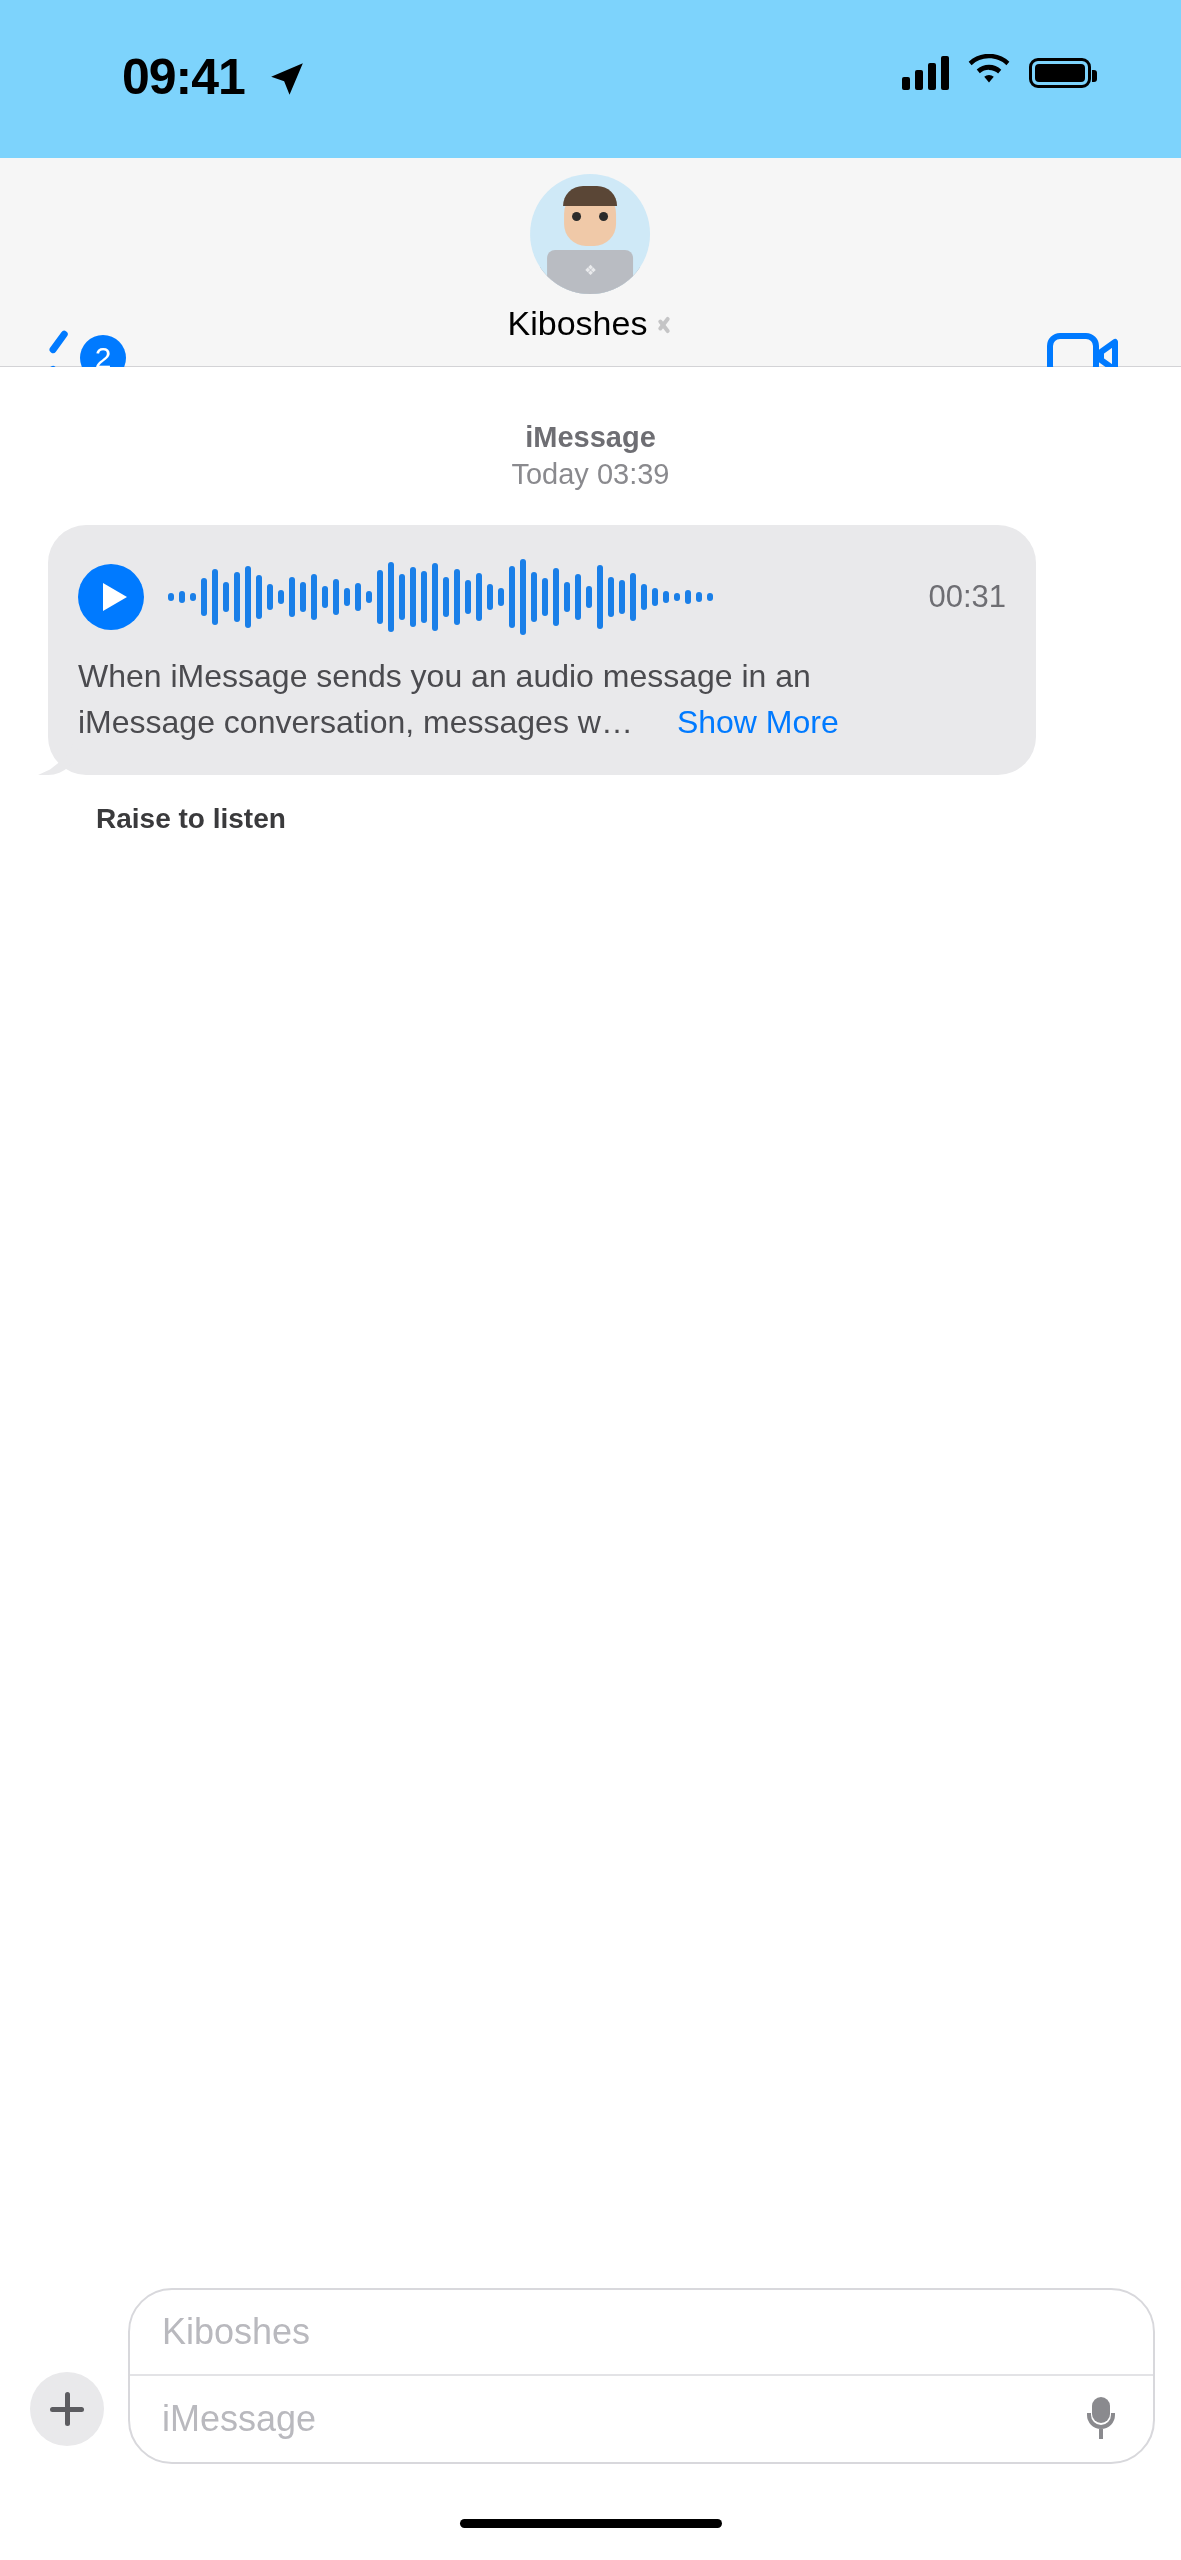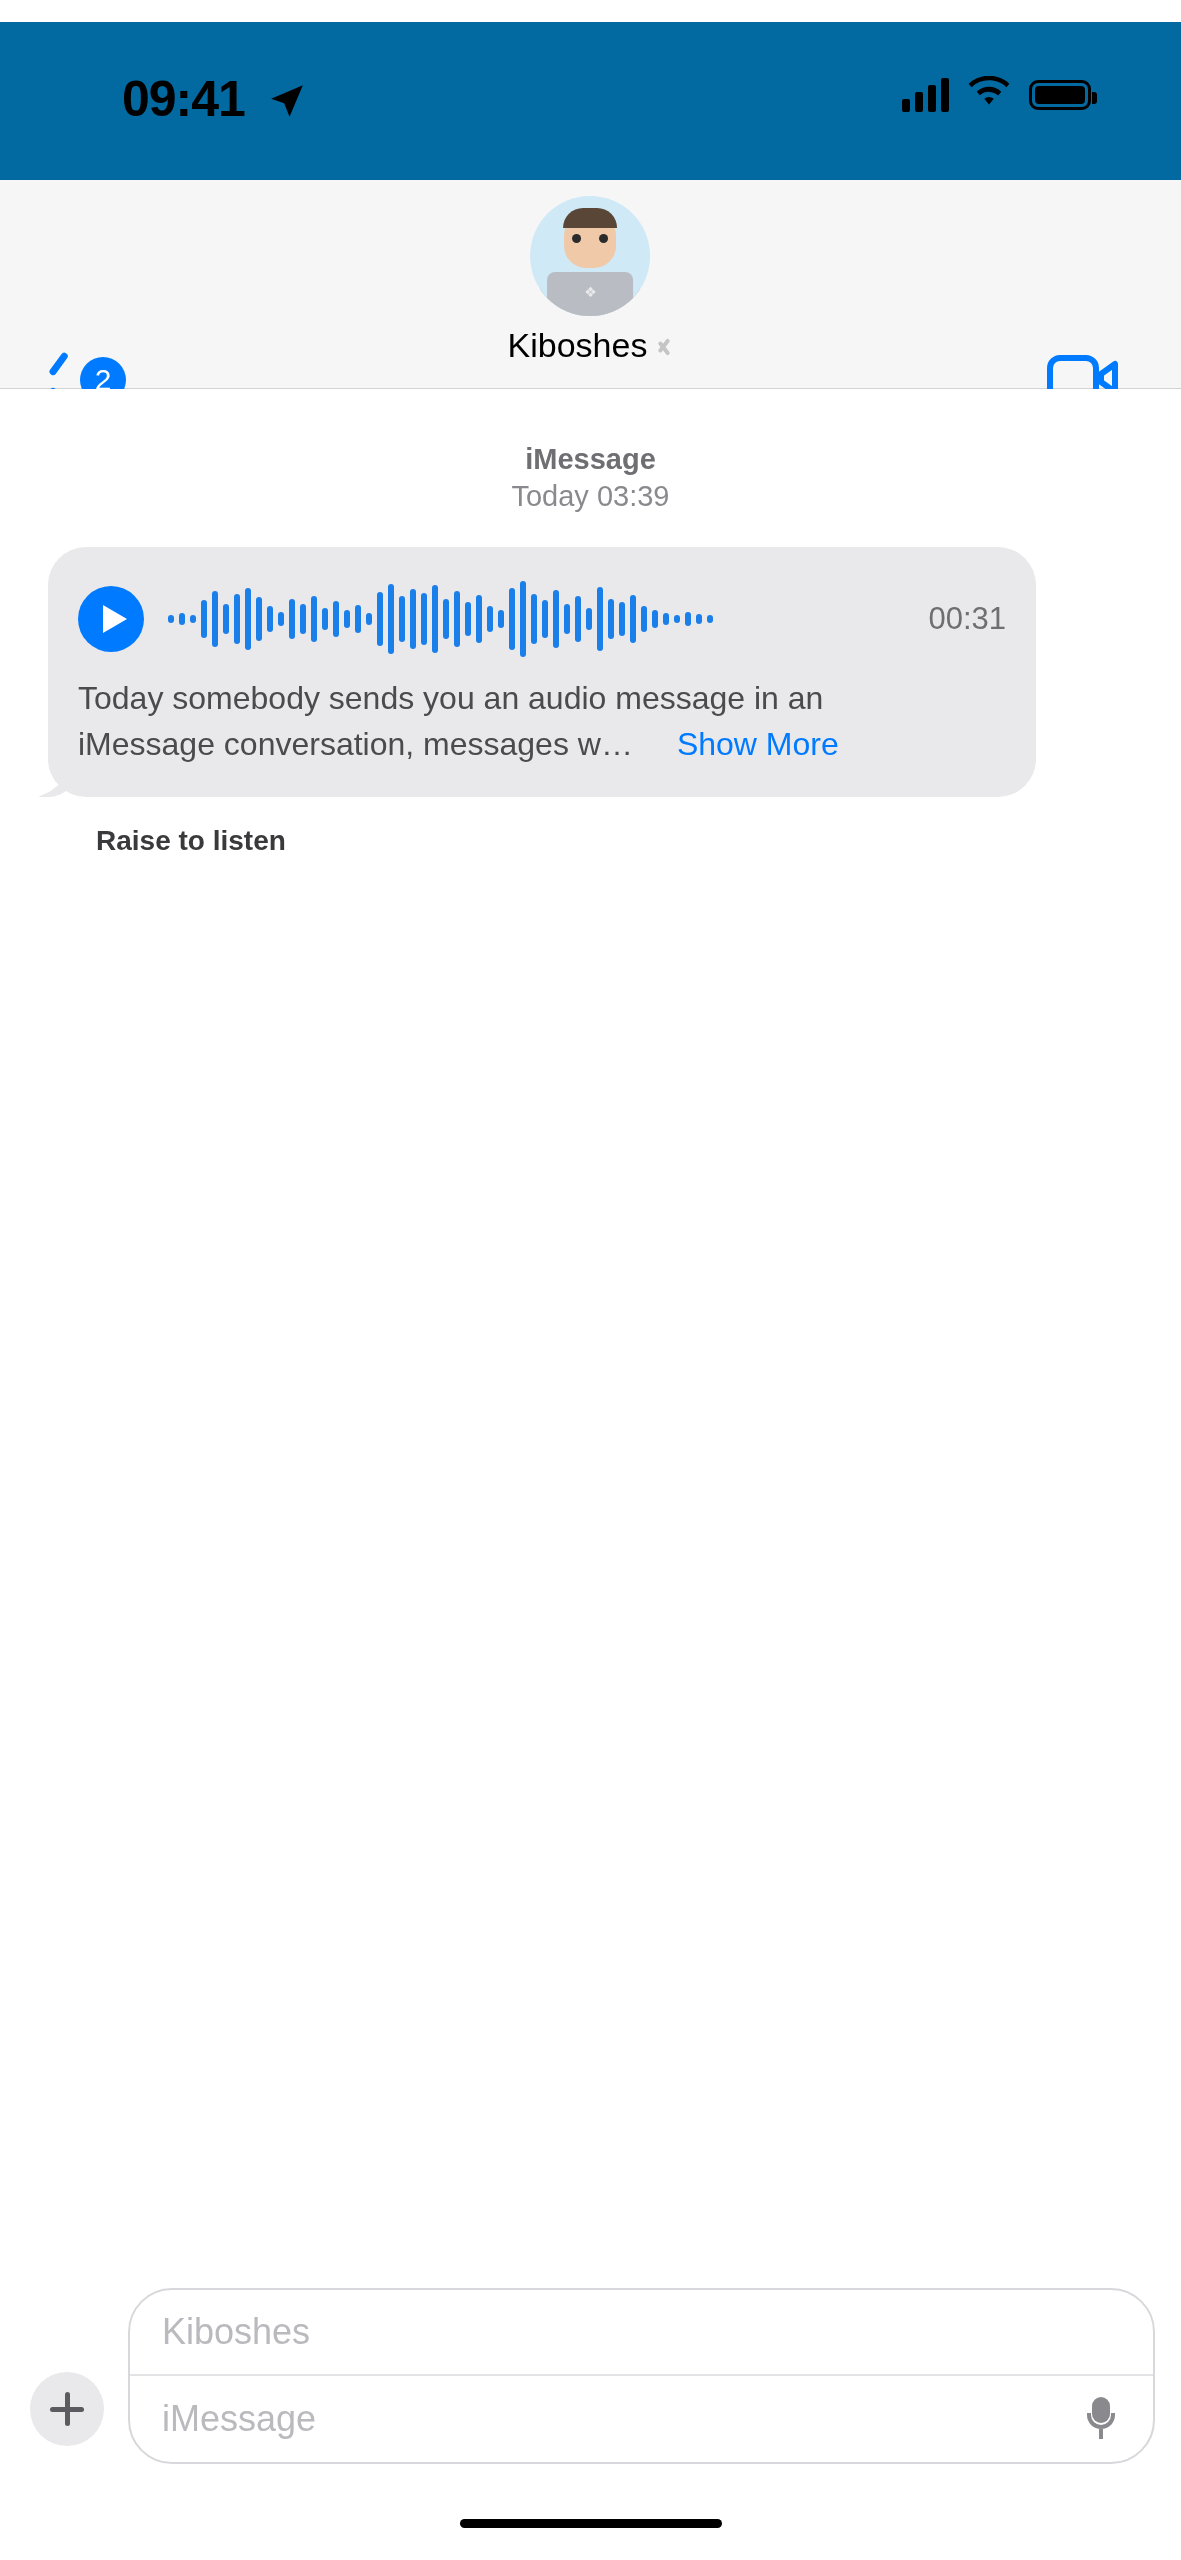--- a/index.html
+++ b/index.html
@@ -16,23 +16,22 @@
     height: 2560px;
     background: #ffffff;
     display: flex;
     flex-direction: column;
   }
 
   
   .status-bar {
     position: relative;
     height: 158px;
-    background: #0369a1;
+    background: #7dd3fc;
     flex: 0 0 auto;
-    margin-top: 22px;
   }
   .status-time {
     position: absolute;
     left: 122px;
     top: 48px;
     font-size: 50px;
     font-weight: bold;
     letter-spacing: -1px;
     color: #000;
   }
@@ -385,21 +384,21 @@
               <i style="height: 18px;"></i>
               <i style="height: 12px;"></i>
               <i style="height: 8px;"></i>
               <i style="height: 14px;"></i>
               <i style="height: 10px;"></i>
               <i style="height: 8px;"></i>
             </div>
           <div class="dur">00:31</div>
         </div>
         <div class="transcript">
-          <div>Today somebody sends you an audio message in an</div>
+          <div>When iMessage sends you an audio message in an</div>
           <div class="line2">
             <span class="txt">iMessage conversation, messages w…</span>
             <span class="show-more">Show More</span>
           </div>
         </div>
       </div>
       <div class="raise-label">Raise to listen</div>
     </div>
 
     <div class="composer">

